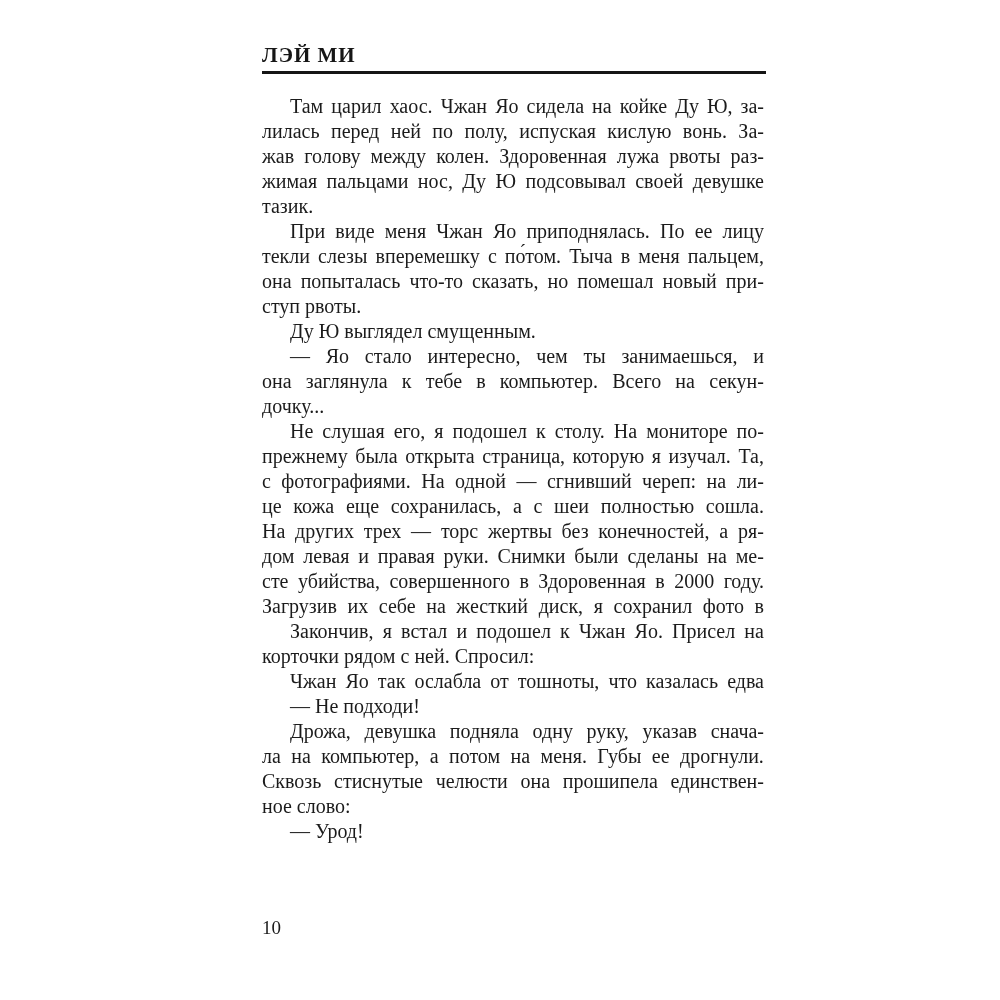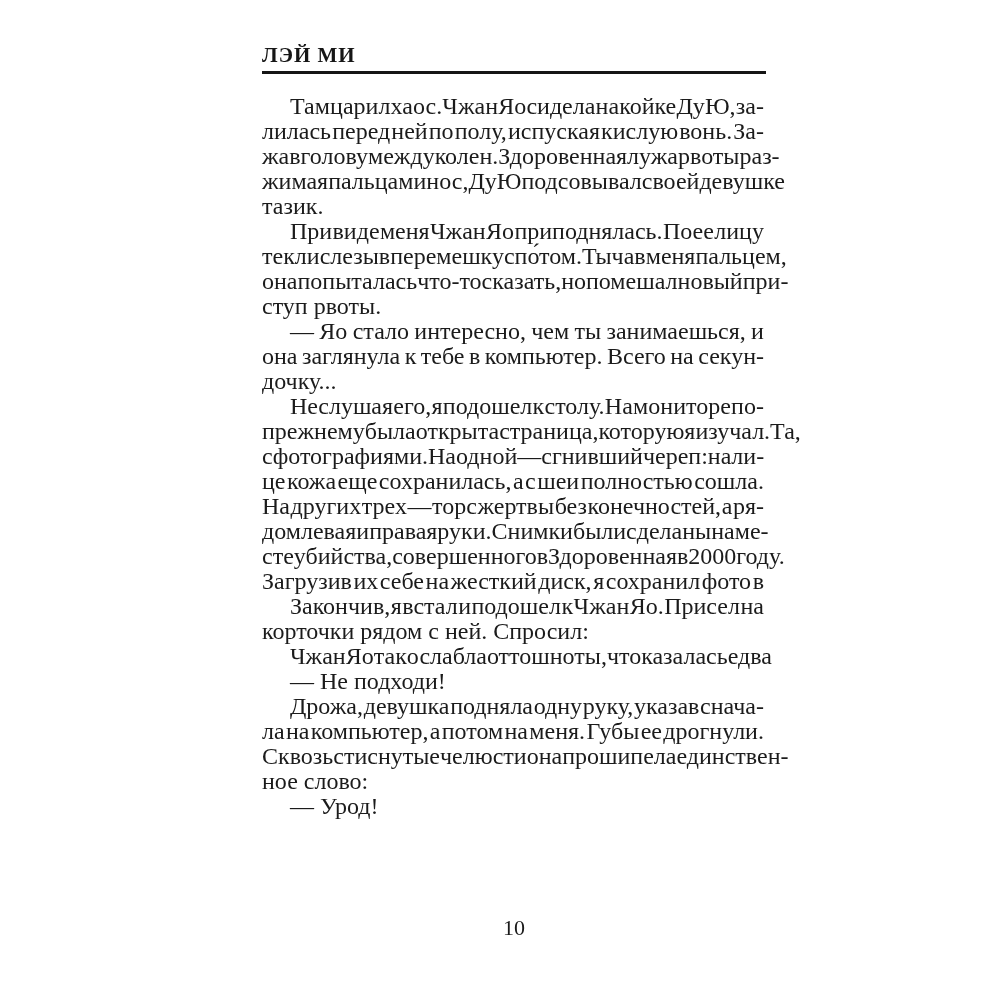--- a/index.html
+++ b/index.html
@@ -33,21 +33,21 @@
     top: 71px;
     width: 504px;
     height: 3px;
     background: #151515;
   }
   .page-body {
     position: absolute;
     left: 262px;
     top: 94px;
     width: 502px;
-    font-size: 24px;
+    font-size: 20px;
   }
   .para {
     margin: 0;
   }
   .line {
     height: 25px;
     line-height: 25px;
     white-space: pre;
     text-align: left;
   }
@@ -61,22 +61,21 @@
   }
   .line.just span {
     white-space: pre;
     flex: 0 0 auto;
   }
   .page-number {
     position: absolute;
     left: 262px;
     top: 916px;
     width: 504px;
-    text-align: center;
-    font-size: 22px;
+    font-size: 19px;
     line-height: 24px;
     color: #1b1b1b;
   }
 </style>
 </head>
 <body>
 
 <div class="page" style="color: rgb(27, 27, 27);">
 
   <div class="running-header">
@@ -160,20 +159,23 @@
           <span>она</span>
           <span>попыталась</span>
           <span>что-то</span>
           <span>сказать,</span>
           <span>но</span>
           <span>помешал</span>
           <span>новый</span>
           <span>при-</span>
         </div>
         <div class="line">ступ рвоты.</div>
+      </div>
+      <div class="para">
+        <div class="line first">Ду Ю выглядел смущенным.</div>
       </div>
       <div class="para">
         <div class="line first just">
           <span>—</span>
           <span>Яо</span>
           <span>стало</span>
           <span>интересно,</span>
           <span>чем</span>
           <span>ты</span>
           <span>занимаешься,</span>

